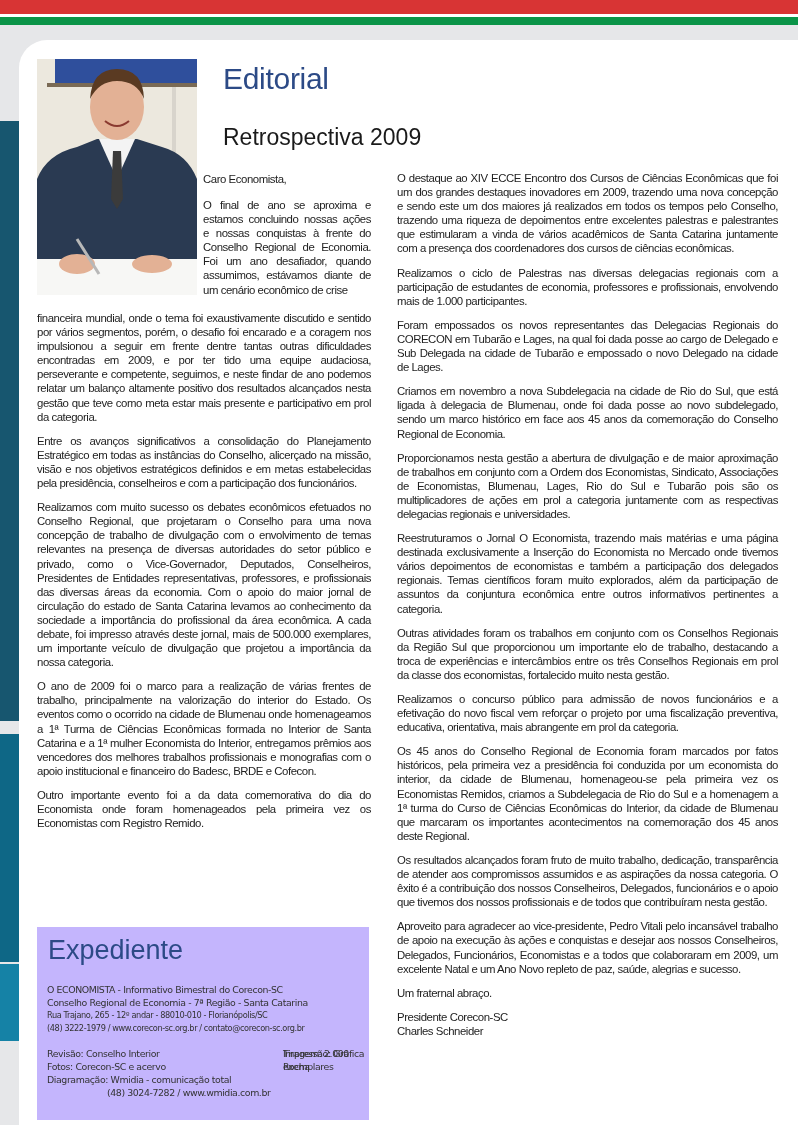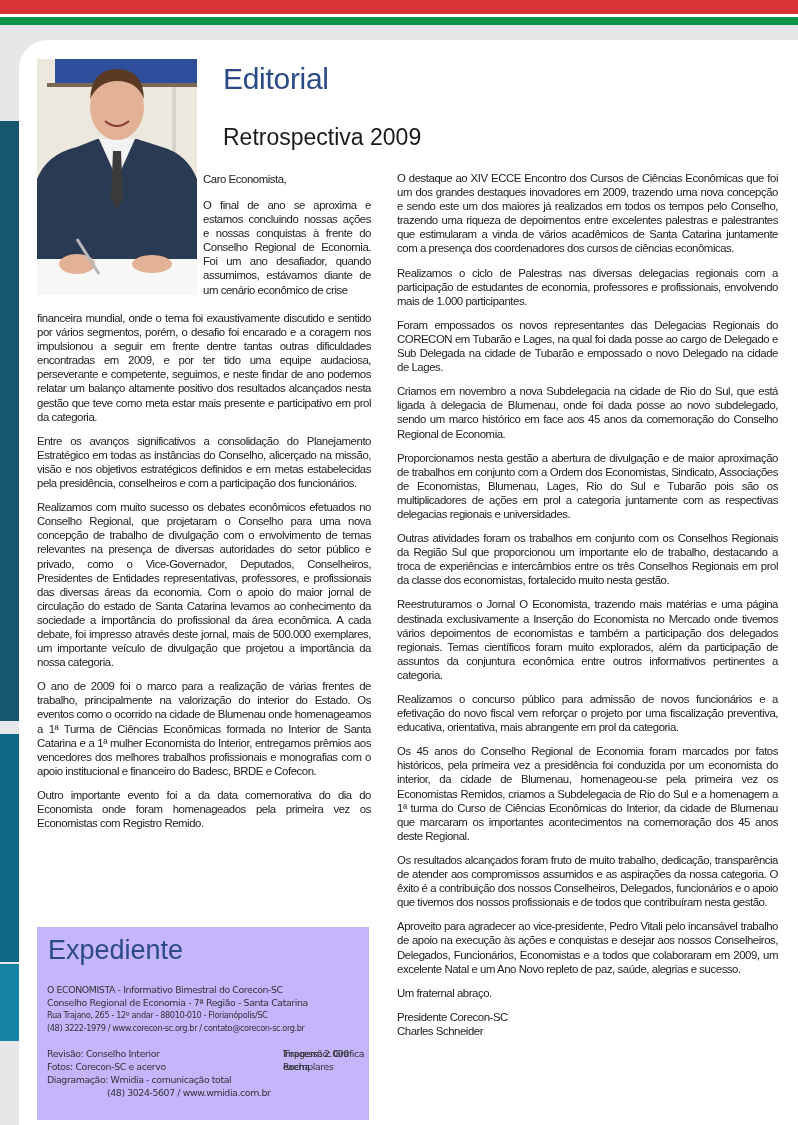--- a/index.html
+++ b/index.html
@@ -75,22 +75,22 @@
   <p>O ano de 2009 foi o marco para a realização de várias frentes de trabalho, principalmente na valorização do interior do Estado.  Os eventos como o ocorrido na cidade de Blumenau onde homenageamos a 1ª Turma de Ciências Econômicas formada no Interior de Santa Catarina e a 1ª mulher Economista do Interior, entregamos prêmios aos vencedores dos melhores trabalhos profissionais e monografias com o apoio institucional e financeiro do Badesc, BRDE e Cofecon.</p>
   <p>Outro importante evento foi a da data comemorativa do dia do Economista onde foram homenageados pela primeira vez os Economistas com Registro Remido.</p>
 </div>
 
 <div class="text col-right">
   <p>O destaque ao XIV ECCE Encontro dos Cursos de Ciências Econômicas que foi um dos grandes destaques inovadores em 2009, trazendo uma nova concepção e sendo este um dos maiores já realizados em todos os tempos pelo Conselho, trazendo uma riqueza de depoimentos entre excelentes palestras e palestrantes que estimularam a vinda de vários acadêmicos de Santa Catarina juntamente com a presença dos coordenadores dos cursos de ciências econômicas.</p>
   <p>Realizamos o ciclo de Palestras nas diversas delegacias regionais com a participação de estudantes de economia, professores e profissionais, envolvendo mais de 1.000 participantes.</p>
   <p>Foram empossados os novos representantes das Delegacias Regionais do CORECON em Tubarão e Lages, na qual foi dada posse ao cargo de Delegado e Sub Delegada na cidade de Tubarão e empossado o novo Delegado na cidade de Lages.</p>
   <p>Criamos em novembro a nova Subdelegacia na cidade de Rio do Sul, que está ligada à delegacia de Blumenau, onde foi dada posse ao novo subdelegado, sendo um marco histórico em face aos 45 anos da comemoração do Conselho Regional de Economia.</p>
   <p>Proporcionamos nesta gestão a abertura de divulgação e de maior aproximação de trabalhos em conjunto com a Ordem dos Economistas, Sindicato, Associações de Economistas, Blumenau, Lages, Rio do Sul e Tubarão pois são os multiplicadores de ações em prol a categoria juntamente com as respectivas delegacias regionais e universidades.</p>
+  <p>Reestruturamos o Jornal O Economista, trazendo mais matérias e uma página destinada exclusivamente a Inserção do Economista no Mercado onde tivemos vários depoimentos de economistas e também a participação dos delegados regionais. Temas científicos foram muito explorados, além da participação de assuntos da conjuntura econômica entre outros informativos pertinentes a categoria.</p>
   <p>Outras atividades foram os trabalhos em conjunto com os Conselhos Regionais da Região Sul que proporcionou um importante elo de trabalho, destacando a troca de experiências e intercâmbios entre os três Conselhos Regionais em prol da classe dos economistas, fortalecido muito nesta gestão.</p>
-  <p>Reestruturamos o Jornal O Economista, trazendo mais matérias e uma página destinada exclusivamente a Inserção do Economista no Mercado onde tivemos vários depoimentos de economistas e também a participação dos delegados regionais. Temas científicos foram muito explorados, além da participação de assuntos da conjuntura econômica entre outros informativos pertinentes a categoria.</p>
   <p>Realizamos o concurso público para admissão de novos funcionários e a efetivação do novo fiscal vem reforçar o projeto por uma fiscalização preventiva, educativa, orientativa, mais abrangente em prol da categoria.</p>
   <p>Os 45 anos do Conselho Regional de Economia foram marcados por fatos históricos, pela primeira vez a presidência foi conduzida por um economista do interior, da cidade de Blumenau, homenageou-se pela primeira vez os Economistas Remidos, criamos a Subdelegacia de Rio do Sul e a homenagem a 1ª turma do Curso de Ciências Econômicas do Interior, da cidade de Blumenau que marcaram os importantes acontecimentos na comemoração dos 45 anos deste Regional.</p>
   <p>Os resultados alcançados foram fruto de muito trabalho, dedicação, transparência de atender aos compromissos assumidos e as aspirações da nossa categoria. O êxito é a contribuição dos nossos Conselheiros, Delegados, funcionários e o apoio que tivemos dos nossos profissionais e de todos que contribuíram nesta gestão.</p>
   <p>Aproveito para agradecer ao vice-presidente, Pedro Vitali pelo incansável trabalho de apoio na execução às ações e conquistas e desejar aos nossos Conselheiros, Delegados, Funcionários, Economistas e a todos que colaboraram em 2009, um excelente Natal e um Ano Novo repleto de paz, saúde, alegrias e sucesso.</p>
   <p>Um fraternal abraço.</p>
   <div class="sign">
     <div>Presidente Corecon-SC</div>
     <div>Charles Schneider</div>
   </div>
 </div>
@@ -102,15 +102,15 @@
     <div>Conselho Regional de Economia - 7ª Região - Santa Catarina</div>
     <div class="small">Rua Trajano, 265 - 12º andar - 88010-010 - Florianópolis/SC</div>
     <div class="small">(48) 3222-1979  /  www.corecon-sc.org.br  /  contato@corecon-sc.org.br</div>
   </div>
   <div class="exp-grid">
     <div>Revisão: Conselho Interior</div>
     <div class="r" style="top:0">Impressão: Gráfica Rocha</div>
     <div>Fotos: Corecon-SC e acervo</div>
     <div class="r" style="top:0">Tiragem: 2.000 exemplares</div>
     <div>Diagramação: Wmidia - comunicação total</div>
-    <div class="indent">(48) 3024-5607 / www.wmidia.com.br</div>
+    <div class="indent">(48) 3024-7282 / www.wmidia.com.br</div>
   </div>
 </div>
 
 </body></html>

